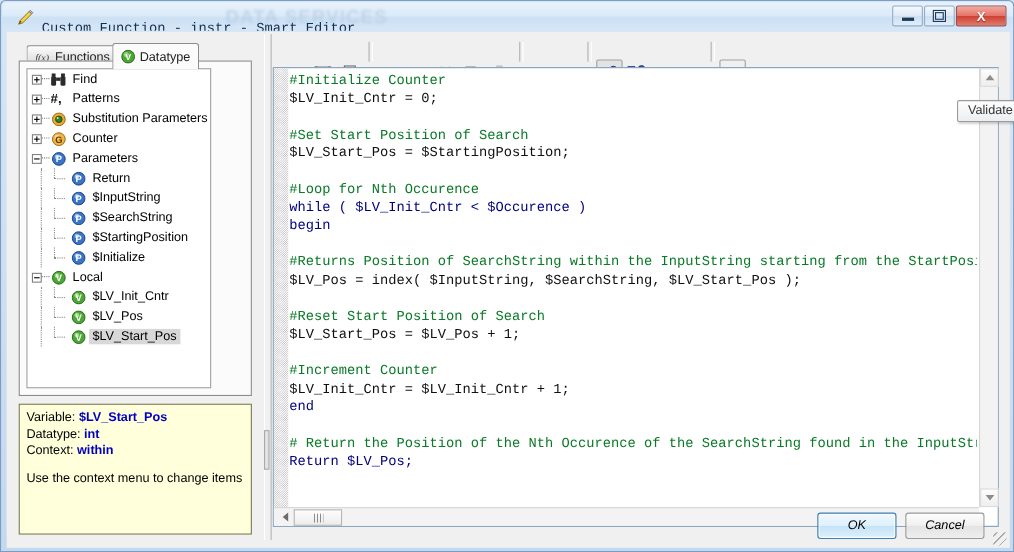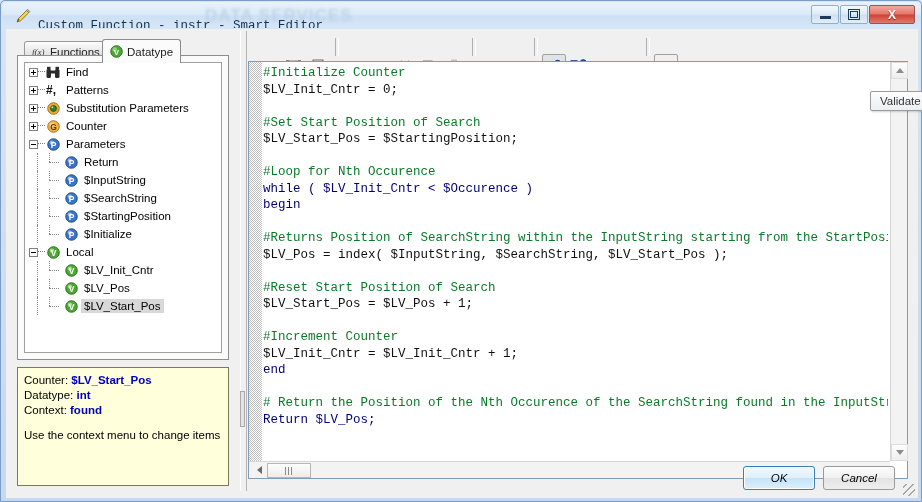--- a/index.html
+++ b/index.html
@@ -92,21 +92,21 @@
     background:#fbfbfb;
     border-color:#8d8d8d;
   }
   .tab .ticon{margin-right:4px;display:flex;align-items:flex-start;}
   .tabpane{
     position:absolute;left:8px;top:24px;width:212px;height:305px;
     background:#fbfbfb;border:1px solid #8d8d8d;
     box-sizing:border-box;
   }
   .treebox{
-    position:absolute;left:6px;top:6px;width:198px;height:291px;
+    position:absolute;left:6px;top:6px;width:168px;height:291px;
     background:#fff;border:1px solid #a0a0a0;
     box-sizing:border-box;overflow:hidden;
   }
   .tnode{
     position:relative;height:18px;display:flex;align-items:center;
     font-size:11.5px;color:#000;white-space:nowrap;
   }
   .tnode .lbl{padding:0 3px;line-height:14px;}
   .tnode.sel .lbl{background:#d8d8d8;}
   .expander{
@@ -482,30 +482,30 @@
                     <text x="6.5" y="9.7" font-size="8.5" font-weight="bold" text-anchor="middle" fill="#fff" font-family="sans-serif">V</text>
                   </svg>
                 </span>
                 <span class="lbl">$LV_Start_Pos</span>
               </div>
             </div>
         </div>
 
         <div class="infobox">
           <div>
-            <span>Counter:</span>
+            <span>Variable:</span>
             <b>$LV_Start_Pos</b>
           </div>
           <div>
             <span>Datatype:</span>
             <b>int</b>
           </div>
           <div>
             <span>Context:</span>
-            <b>found</b>
+            <b>within</b>
           </div>
           <div class="gap"></div>
           <div>Use the context menu to change items</div>
         </div>
       </div>
 
       <div class="splitter">
         <div class="bar"></div>
         <div class="grip"></div>
       </div>

